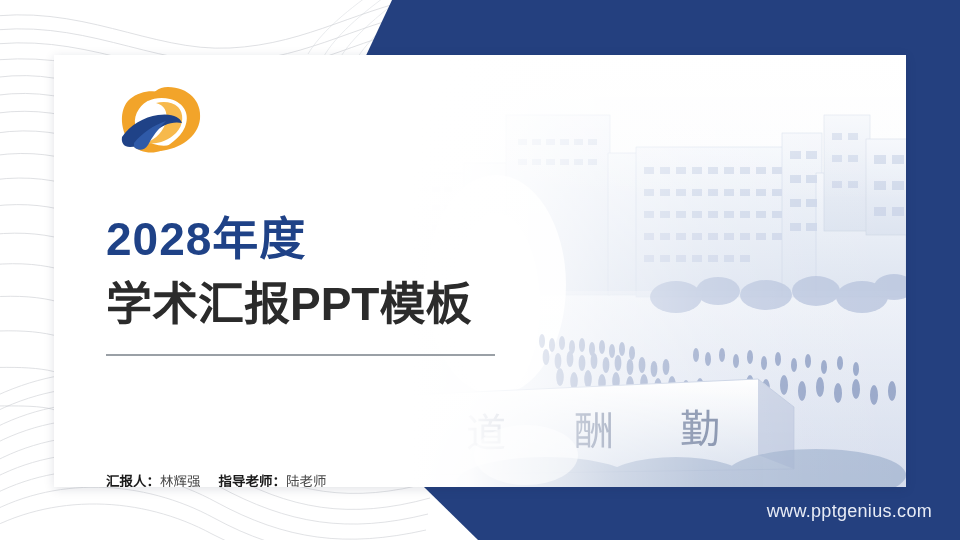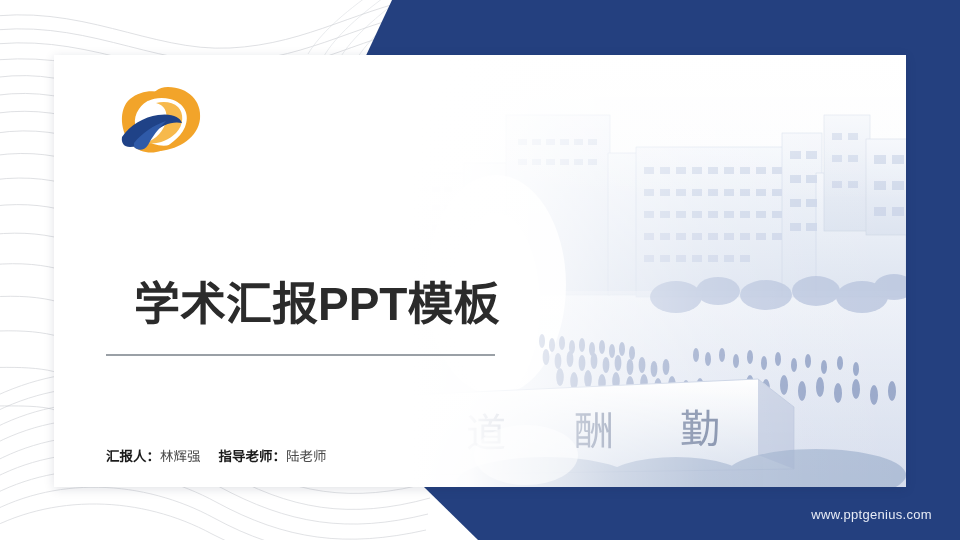--- a/index.html
+++ b/index.html
@@ -53,42 +53,42 @@
   .logo svg{display:block;width:104px;height:90px;}
 
   .title-year{
     position:absolute;left:6px;top:161px;
     font-size:46px;font-weight:bold;letter-spacing:1px;
     color:#1f4287;line-height:1;white-space:nowrap;
   }
   .title-main{
     position:absolute;left:6px;top:226px;
     font-size:46px;font-weight:bold;letter-spacing:0px;
-    color:#2b2b2b;line-height:1;white-space:nowrap;margin-left:28px;
+    color:#2b2b2b;line-height:1;white-space:nowrap;
   }
   .divider{
     position:absolute;left:6px;top:299px;width:389px;height:2px;
     background:#9aa0a6;
   }
   .school{
     position:absolute;left:6px;top:316px;
     font-size:19px;color:#555c63;letter-spacing:1px;white-space:nowrap;
   }
   .meta{
-    position:absolute;left:6px;top:390px;
+    position:absolute;left:6px;top:415px;
     font-size:13.5px;color:#3a3a3a;white-space:nowrap;
   }
   .meta .lbl{font-weight:bold;color:#1a1a1a;}
   .meta .val{color:#4a4a4a;}
   .meta .gap{display:inline-block;width:18px;}
 
   
   .site-url{
     position:absolute;right:28px;bottom:18px;z-index:4;
-    font-size:13px;color:#e8ecf6;letter-spacing:.3px;
+    font-size:18px;color:#e8ecf6;letter-spacing:.3px;
   }
 </style>
 </head>
 <body>
 
 <div class="stage">
 
   <div class="bg-texture">
     <svg viewBox="0 0 960 540" xmlns="http://www.w3.org/2000/svg" aria-hidden="true">
       <rect width="960" height="540" fill="#ffffff"></rect>
@@ -428,20 +428,21 @@
       <div class="logo">
         <svg viewBox="0 0 104 90" xmlns="http://www.w3.org/2000/svg" aria-hidden="true">
           <path d="M62,10 C82,10 96,24 94,42 C92,60 74,72 54,74 C62,68 74,62 79,50 C84,38 79,26 64,22 C56,20 48,21 42,24 C46,16 52,10 62,10 Z" fill="#f2a42a"></path>
           <path d="M24,22 C36,12 54,12 64,20 C52,18 40,22 33,32 C26,42 28,54 38,62 C46,68 56,70 64,68 C54,78 36,78 26,68 C14,56 12,32 24,22 Z" fill="#f2a42a"></path>
           <path d="M72,30 C78,36 78,48 70,56 C62,64 50,68 40,66 C50,62 58,54 60,44 C62,34 58,28 50,26 C58,24 67,25 72,30 Z" fill="#f7b94c"></path>
           <path d="M16,60 C24,48 38,40 52,38 C66,36 74,40 76,46 C66,44 56,48 48,56 C40,64 34,70 24,70 C18,70 15,66 16,60 Z" fill="#1f4287"></path>
           <path d="M28,66 C36,56 48,48 60,44 C52,52 46,60 42,68 C38,74 32,74 28,70 Z" fill="#2f5aa8"></path>
         </svg>
       </div>
 
+      <div class="title-year">2028年度</div>
       <div class="title-main">学术汇报PPT模板</div>
       <div class="divider"></div>
 
       <div class="meta">
         <span class="lbl">汇报人：</span><span class="val">林辉强</span><span class="gap"></span><span class="lbl">指导老师：</span><span class="val">陆老师</span>
       </div>
 
     </div>
   </div>
 

